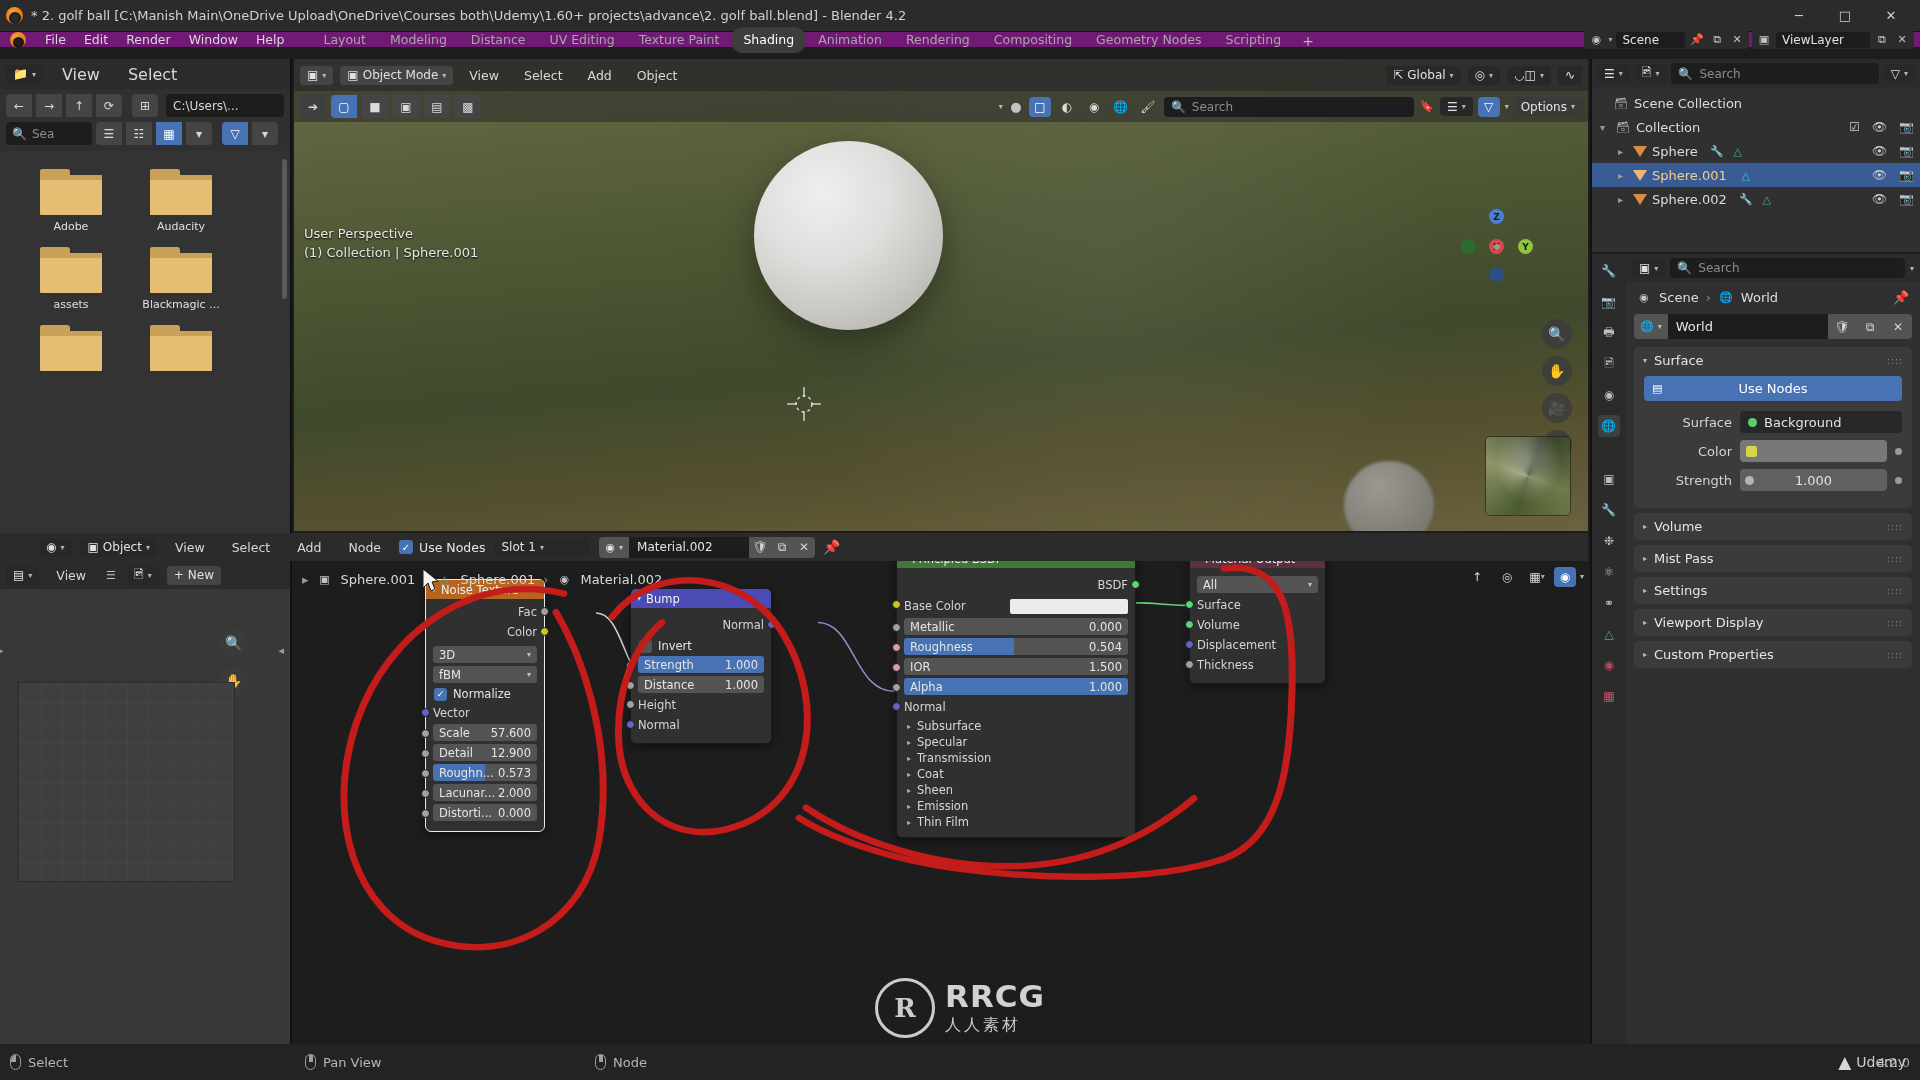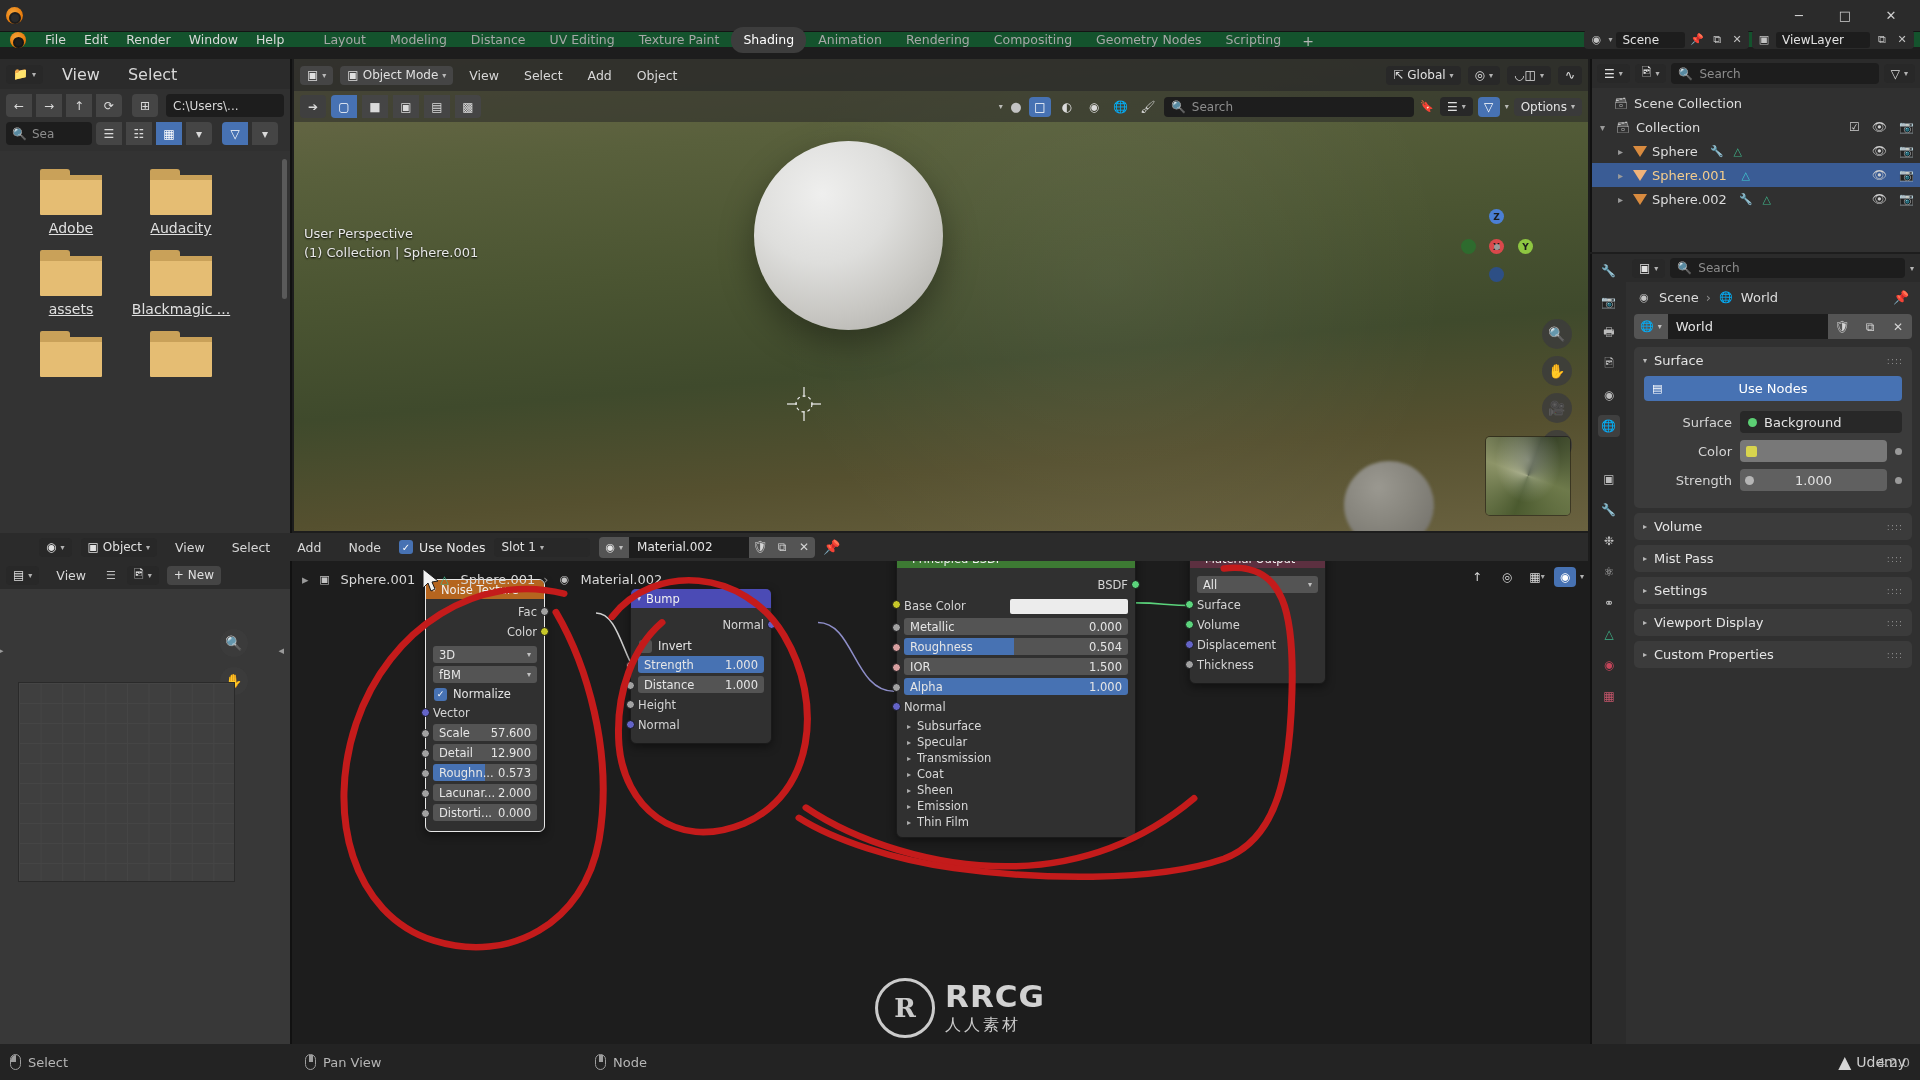--- a/index.html
+++ b/index.html
@@ -14,21 +14,21 @@
     background:radial-gradient(circle at 40% 35%,#f4a53c 0%,#e87d0d 60%,#c45a00 100%);
     position:relative; margin-right:8px; flex:none;}
   .blender-logo:after{ content:""; position:absolute; left:3px; top:5px; width:8px;height:8px;
     border-radius:50%; background:#2b2b2b; border:2px solid #1d1d1d;}
   .title-text{ white-space:nowrap; overflow:hidden; }
   .win-btns{ margin-left:auto; display:flex; }
   .win-btn{ width:46px; height:32px; display:flex; align-items:center; justify-content:center;
     font-size:13px; color:#cfcfcf; }
 
   
-  .topbar{ height:15px; background:#14532d; display:flex; align-items:center;
+  .topbar{ height:15px; background:#701a75; display:flex; align-items:center;
     font-size:12.5px; color:#cfcfcf; position:relative;}
   .topbar .logo{ width:16px;height:16px;border-radius:50%;margin:0 10px 0 10px;
     background:radial-gradient(circle at 40% 35%,#f4a53c 0%,#e87d0d 60%,#c45a00 100%);position:relative;flex:none;}
   .topbar .logo:after{content:"";position:absolute;left:3px;top:5px;width:7px;height:7px;border-radius:50%;background:#1d1d1d;border:2px solid #151515;}
   .menu-item{ padding:4px 9px; border-radius:3px; color:#d8d8d8;}
   .ws-tabs{ display:flex; align-items:flex-end; height:27px; margin-left:18px; }
   .ws-tab{ padding:5px 12px 6px; font-size:12.5px; color:#a7a7a7; border-radius:4px 4px 0 0;}
   .ws-tab.active{ background:#3d3d3d; color:#ffffff;border-radius:12px;}
   .ws-plus{ padding:4px 9px; color:#b5b5b5; font-size:14px;}
   .topbar-right{ margin-left:auto; display:flex; align-items:center; gap:3px; padding-right:6px;}
@@ -58,21 +58,21 @@
     align-items:center; padding:0 7px; font-size:12px; color:#d8d8d8; margin-left:4px;}
   .search-field{ width:86px; background:#1d1d1d; border-radius:4px; height:23px;
     display:flex;align-items:center;gap:5px;padding:0 6px;font-size:12px;color:#8d8d8d;}
   .fb-body{ position:absolute; left:0; right:0; top:92px; bottom:0; background:#333; padding:14px 0 0 16px;}
   .fgrid{ display:grid; grid-template-columns:repeat(2,110px); gap:4px 0;}
   .fcell{ width:110px; text-align:center; padding:4px 0 6px;}
   .folder{ width:62px;height:46px;margin:0 auto 5px; position:relative;}
   .folder .tab{ position:absolute; left:0; top:0; width:30px;height:8px;background:#c9a159;border-radius:2px 3px 0 0;}
   .folder .body{ position:absolute; left:0; top:6px; width:62px;height:40px;background:#e5bd73;border-radius:1px;}
   .folder .lip{ position:absolute; left:0; top:6px; width:62px;height:5px;background:#c9a159;}
-  .fname2{ font-size:14px; color:#e0e0e0; white-space:nowrap; overflow:hidden;text-decoration:underline;}
+  .fname2{ font-size:11px; color:#e0e0e0; white-space:nowrap; overflow:hidden;}
   .fb-scroll{ position:absolute; right:3px; top:8px; width:5px; height:140px; background:#5a5a5a; border-radius:3px;}
 
   
   .viewport{ position:absolute; left:294px; top:59px; right:332px; height:472px;
     background:#393939; overflow:hidden;}
   .vp-canvas{ position:absolute; inset:0;
     background:
       radial-gradient(circle at 63% 46%, rgba(255,255,255,.06), rgba(0,0,0,0) 40%),
       linear-gradient(175deg,#6d6a4a 0%,#59603c 20%,#4b5532 42%,#3f4a2c 62%,#55502f 80%,#6a6240 100%);
     filter:blur(0px);}
@@ -233,20 +233,21 @@
   .mouse.m:before{content:"";position:absolute;left:3.2px;top:0;width:4px;height:7px;background:#9e9e9e;}
   .sb-ver{ margin-left:auto; color:#a8a8a8; font-size:13px;}
 </style>
 </head>
 <body>
 
 <div class="app">
 
   <div class="titlebar">
     <div class="blender-logo"></div>
+    <div class="title-text">* 2. golf ball [C:\Manish Main\OneDrive Upload\OneDrive\Courses both\Udemy\1.60+ projects\advance\2. golf ball.blend] - Blender 4.2</div>
     <div class="win-btns">
       <div class="win-btn">─</div>
       <div class="win-btn">□</div>
       <div class="win-btn close">✕</div>
     </div>
   </div>
 
   <div class="topbar">
     <div class="logo"></div>
     <div class="menu-item">File</div>

